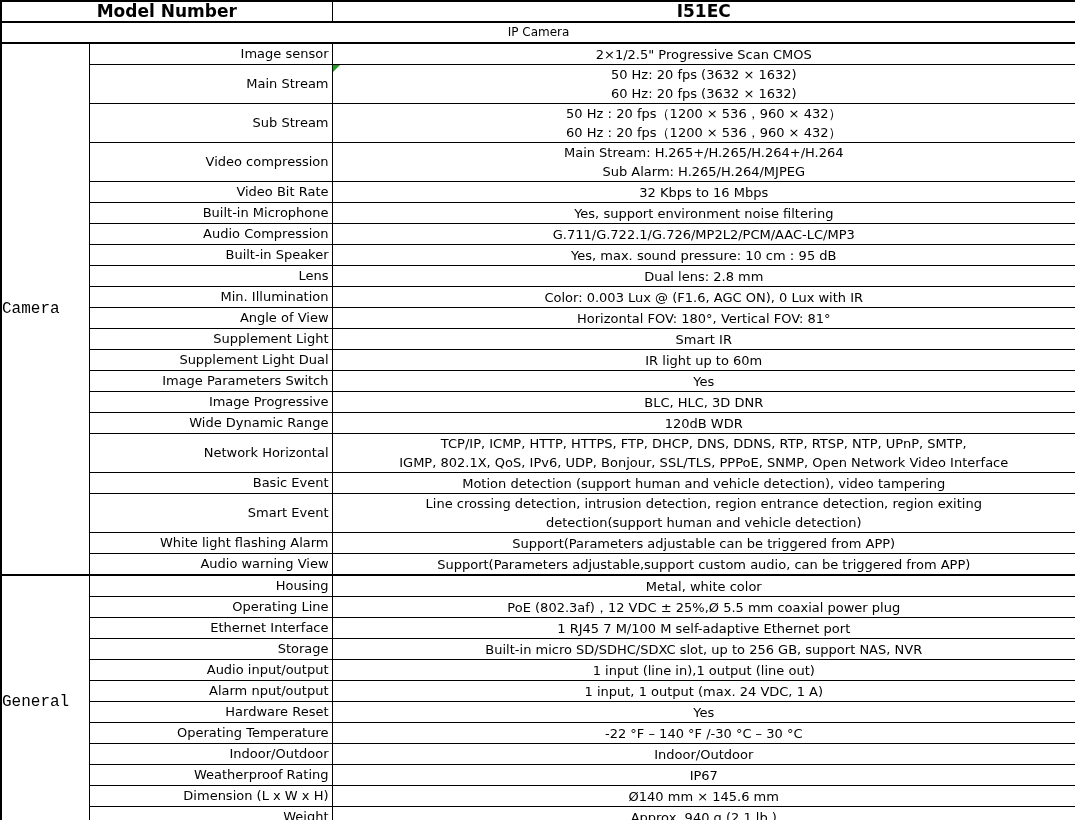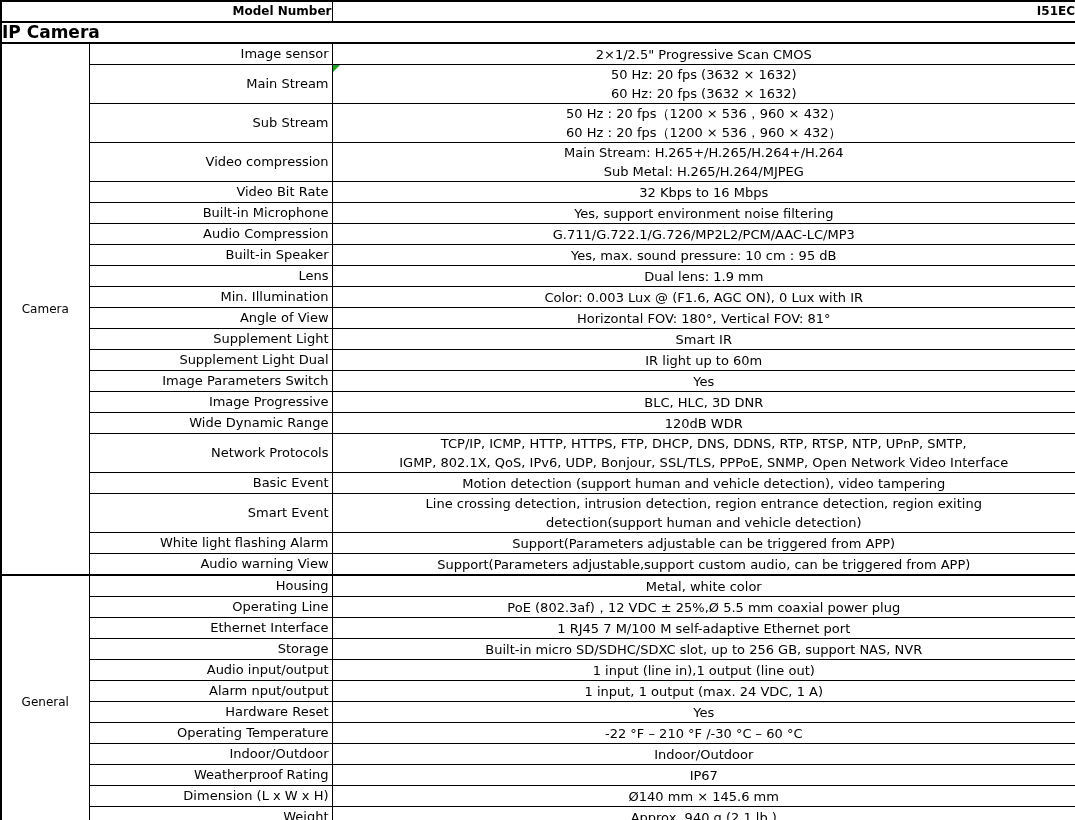--- a/index.html
+++ b/index.html
@@ -23,40 +23,41 @@
     font-size: 13px;
     line-height: 20px;
     padding: 0;
     vertical-align: middle;
     overflow: hidden;
     white-space: nowrap;
   }
   tr.model-row td {
     border-bottom: 2px solid #000;
     font-weight: bold;
-    font-size: 12px;
-    text-align: right;
+    font-size: 17px;
+    text-align: center;
     height: 19px;
     line-height: 19px;
     margin-top: 38px;
   }
   tr.category-row td {
     border-bottom: 2px solid #000;
-    font-weight: bold;
-    font-size: 17px;
+    font-weight: normal;
+    font-size: 12px;
+    text-align: center;
     height: 19px;
     line-height: 19px;
   }
   tr.sec-start td {
     border-top: 2px solid #000;
   }
   td.section-cell {
-    text-align: center;
     vertical-align: middle;
-    font-size: 12px;
+    font-size: 16px;
+    font-family: Liberation Mono, monospace;
   }
   td.label-cell {
     text-align: right;
     padding-right: 3px;
     height: 20px;
   }
   td.value-cell {
     text-align: center;
     position: relative;
     height: 20px;
@@ -111,21 +112,21 @@
         <td class="label-cell">Sub Stream</td>
         <td class="value-cell">
           <div class="vline">50 Hz：20 fps（1200 × 536，960 × 432）</div>
           <div class="vline">60 Hz：20 fps（1200 × 536，960 × 432）</div>
         </td>
       </tr>
       <tr>
         <td class="label-cell">Video compression</td>
         <td class="value-cell">
           <div class="vline">Main Stream: H.265+/H.265/H.264+/H.264</div>
-          <div class="vline">Sub Metal: H.265/H.264/MJPEG</div>
+          <div class="vline">Sub Alarm: H.265/H.264/MJPEG</div>
         </td>
       </tr>
       <tr>
         <td class="label-cell">Video Bit Rate</td>
         <td class="value-cell">
           <div class="vline">32 Kbps to 16 Mbps</div>
         </td>
       </tr>
       <tr>
         <td class="label-cell">Built-in Microphone</td>
@@ -141,21 +142,21 @@
       </tr>
       <tr>
         <td class="label-cell">Built-in Speaker</td>
         <td class="value-cell">
           <div class="vline">Yes, max. sound pressure: 10 cm：95 dB</div>
         </td>
       </tr>
       <tr>
         <td class="label-cell">Lens</td>
         <td class="value-cell">
-          <div class="vline">Dual lens: 1.9 mm</div>
+          <div class="vline">Dual lens: 2.8 mm</div>
         </td>
       </tr>
       <tr>
         <td class="label-cell">Min. Illumination</td>
         <td class="value-cell">
           <div class="vline">Color: 0.003 Lux @ (F1.6, AGC ON), 0 Lux with IR</div>
         </td>
       </tr>
       <tr>
         <td class="label-cell">Angle of View</td>
@@ -187,21 +188,21 @@
           <div class="vline">BLC, HLC, 3D DNR</div>
         </td>
       </tr>
       <tr>
         <td class="label-cell">Wide Dynamic Range</td>
         <td class="value-cell">
           <div class="vline">120dB WDR</div>
         </td>
       </tr>
       <tr>
-        <td class="label-cell">Network Protocols</td>
+        <td class="label-cell">Network Horizontal</td>
         <td class="value-cell">
           <div class="vline">TCP/IP, ICMP, HTTP, HTTPS, FTP, DHCP, DNS, DDNS, RTP, RTSP, NTP, UPnP, SMTP,</div>
           <div class="vline">IGMP, 802.1X, QoS, IPv6, UDP, Bonjour, SSL/TLS, PPPoE, SNMP, Open Network Video Interface</div>
         </td>
       </tr>
       <tr>
         <td class="label-cell">Basic Event</td>
         <td class="value-cell">
           <div class="vline">Motion detection (support human and vehicle detection), video tampering</div>
         </td>
@@ -264,21 +265,21 @@
       </tr>
       <tr>
         <td class="label-cell">Hardware Reset</td>
         <td class="value-cell">
           <div class="vline">Yes</div>
         </td>
       </tr>
       <tr>
         <td class="label-cell">Operating Temperature</td>
         <td class="value-cell">
-          <div class="vline">-22 °F – 210 °F /-30 °C – 60 °C</div>
+          <div class="vline">-22 °F – 140 °F /-30 °C – 30 °C</div>
         </td>
       </tr>
       <tr>
         <td class="label-cell">Indoor/Outdoor</td>
         <td class="value-cell">
           <div class="vline">Indoor/Outdoor</div>
         </td>
       </tr>
       <tr>
         <td class="label-cell">Weatherproof Rating</td>

